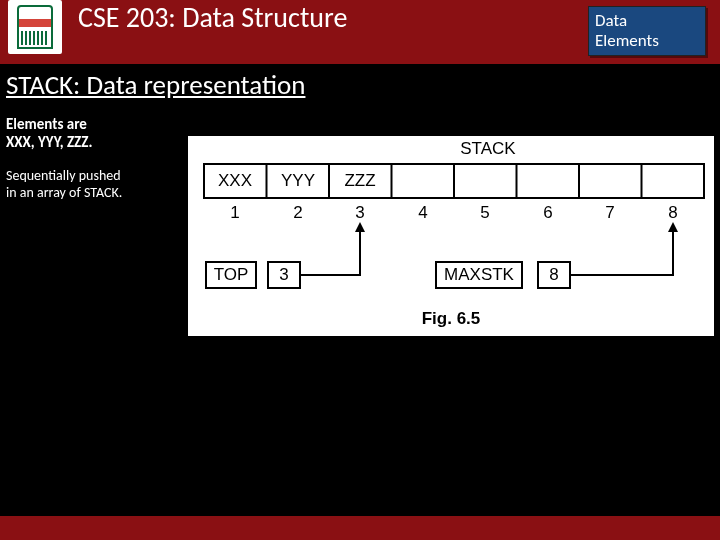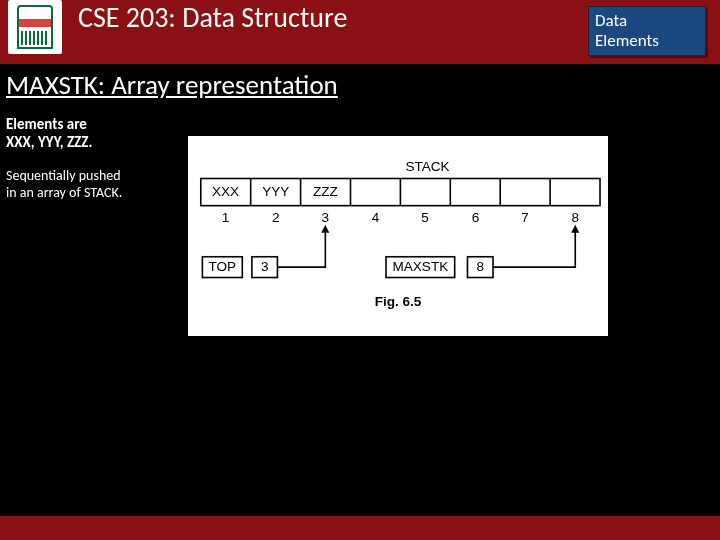--- a/index.html
+++ b/index.html
@@ -91,21 +91,21 @@
     color: #fff;
     font-size: 14px;
     font-weight: 400;
     margin: 16px 0 0 6px;
     line-height: 17px;
   }
   .diagram {
     position: absolute;
     top: 136px;
     left: 188px;
-    width: 420px;
+    width: 526px;
     height: 200px;
     background: #fff;
   }
   .diagram svg { width: 100%; height: 100%; }
   .diagram text {
     font-family: Arial, sans-serif;
     font-size: 17px;
     fill: #000;
   }
   .footer {
@@ -124,21 +124,21 @@
   <div class="logo">
     <div class="logo-inner"></div>
   </div>
   <div class="course-title">CSE 203: Data Structure</div>
   <div class="badge">
     <span>Data</span>
     <span>Elements</span>
   </div>
 </div>
 
-<div class="section-title">MAXSTK: Array representation</div>
+<div class="section-title">STACK: Data representation</div>
 
 <div class="elements">
   <div>Elements are</div>
   <div>XXX, YYY, ZZZ.</div>
 </div>
 
 <div class="pushed">
   <div>Sequentially pushed</div>
   <div>in an array of STACK.</div>
 </div>

